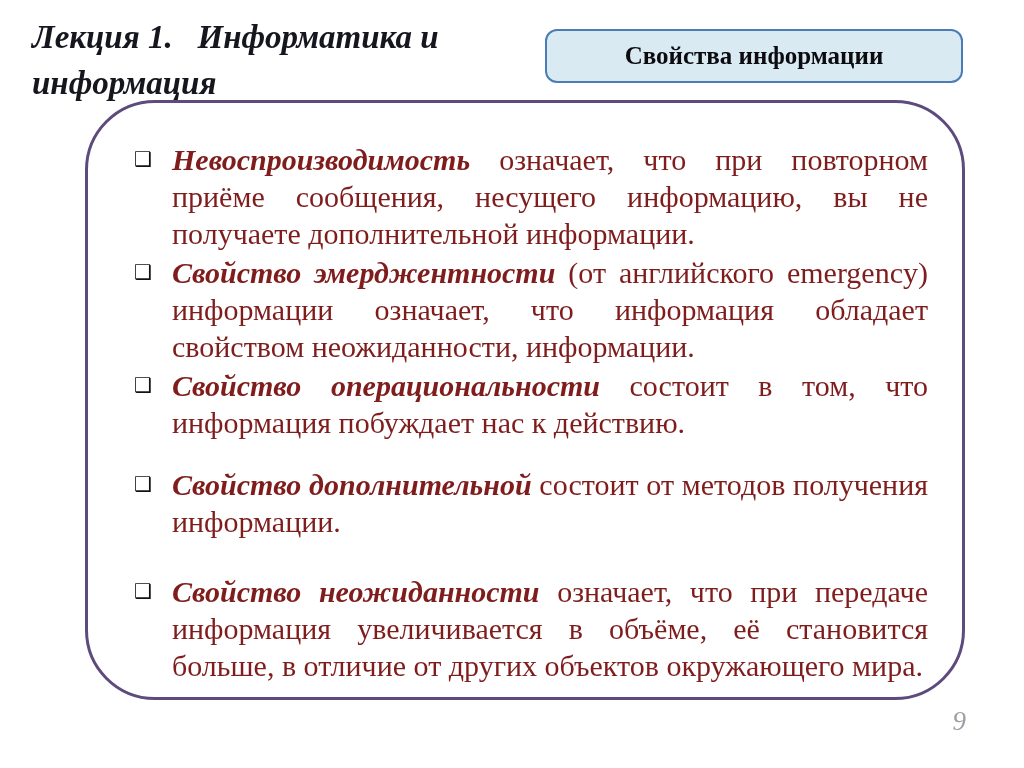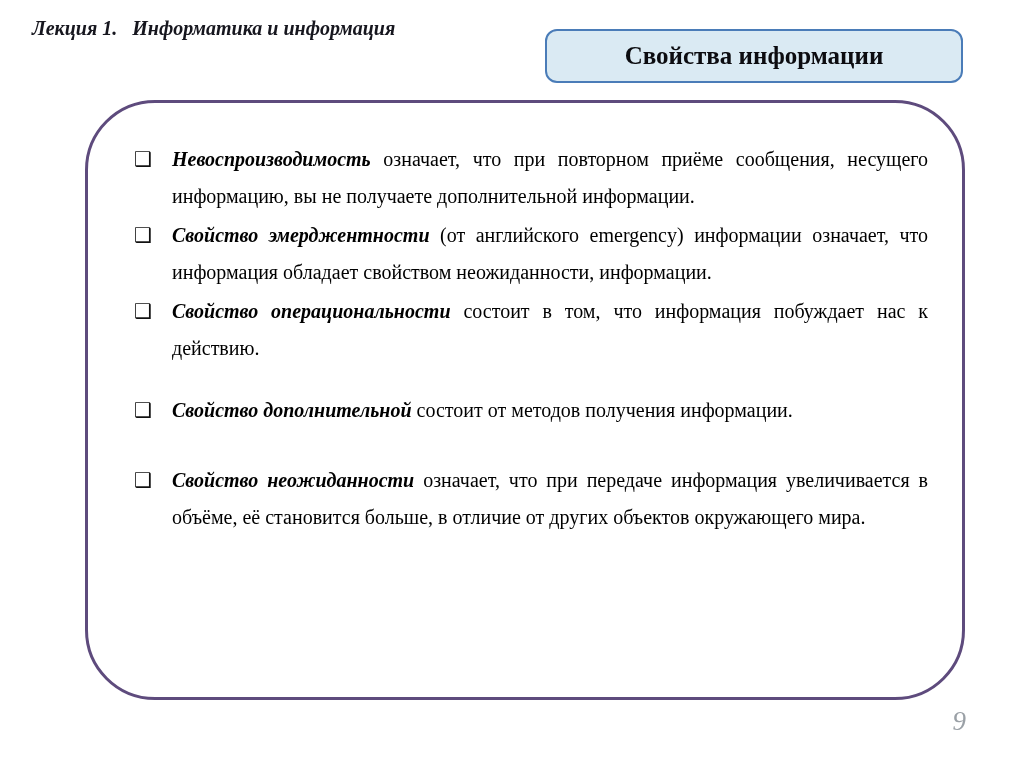--- a/index.html
+++ b/index.html
@@ -8,21 +8,21 @@
     background: #ffffff;
     font-family: "Liberation Serif", serif;
     position: relative;
     overflow: hidden;
   }
 
   .slide-title {
     position: absolute;
     left: 32px; top: 14px;
     width: 440px;
-    font-size: 20px;
+    font-size: 33px;
     font-weight: bold;
     font-style: italic;
     color: #16161e;
     line-height: 1.4;
   }
 
   .topic-box {
     position: absolute;
     left: 545px; top: 29px;
     width: 414px; height: 50px;
@@ -57,24 +57,24 @@
   .bullet-item .glyph {
     flex: 0 0 38px;
     width: 38px;
     font-family: "DejaVu Sans", sans-serif;
     font-size: 20px;
     line-height: 37px;
     color: #111111;
   }
   .bullet-item .btext {
     flex: 1;
-    font-size: 20px;
+    font-size: 30px;
     line-height: 37px;
     text-align: justify;
-    color: #000000;
+    color: #7f1d1d;
   }
   .lead {
     font-weight: bold;
     font-style: italic;
   }
 
   .gap-sm { margin-top: 2px; }
   .gap-md { margin-top: 25px; }
   .gap-lg { margin-top: 33px; }
 

